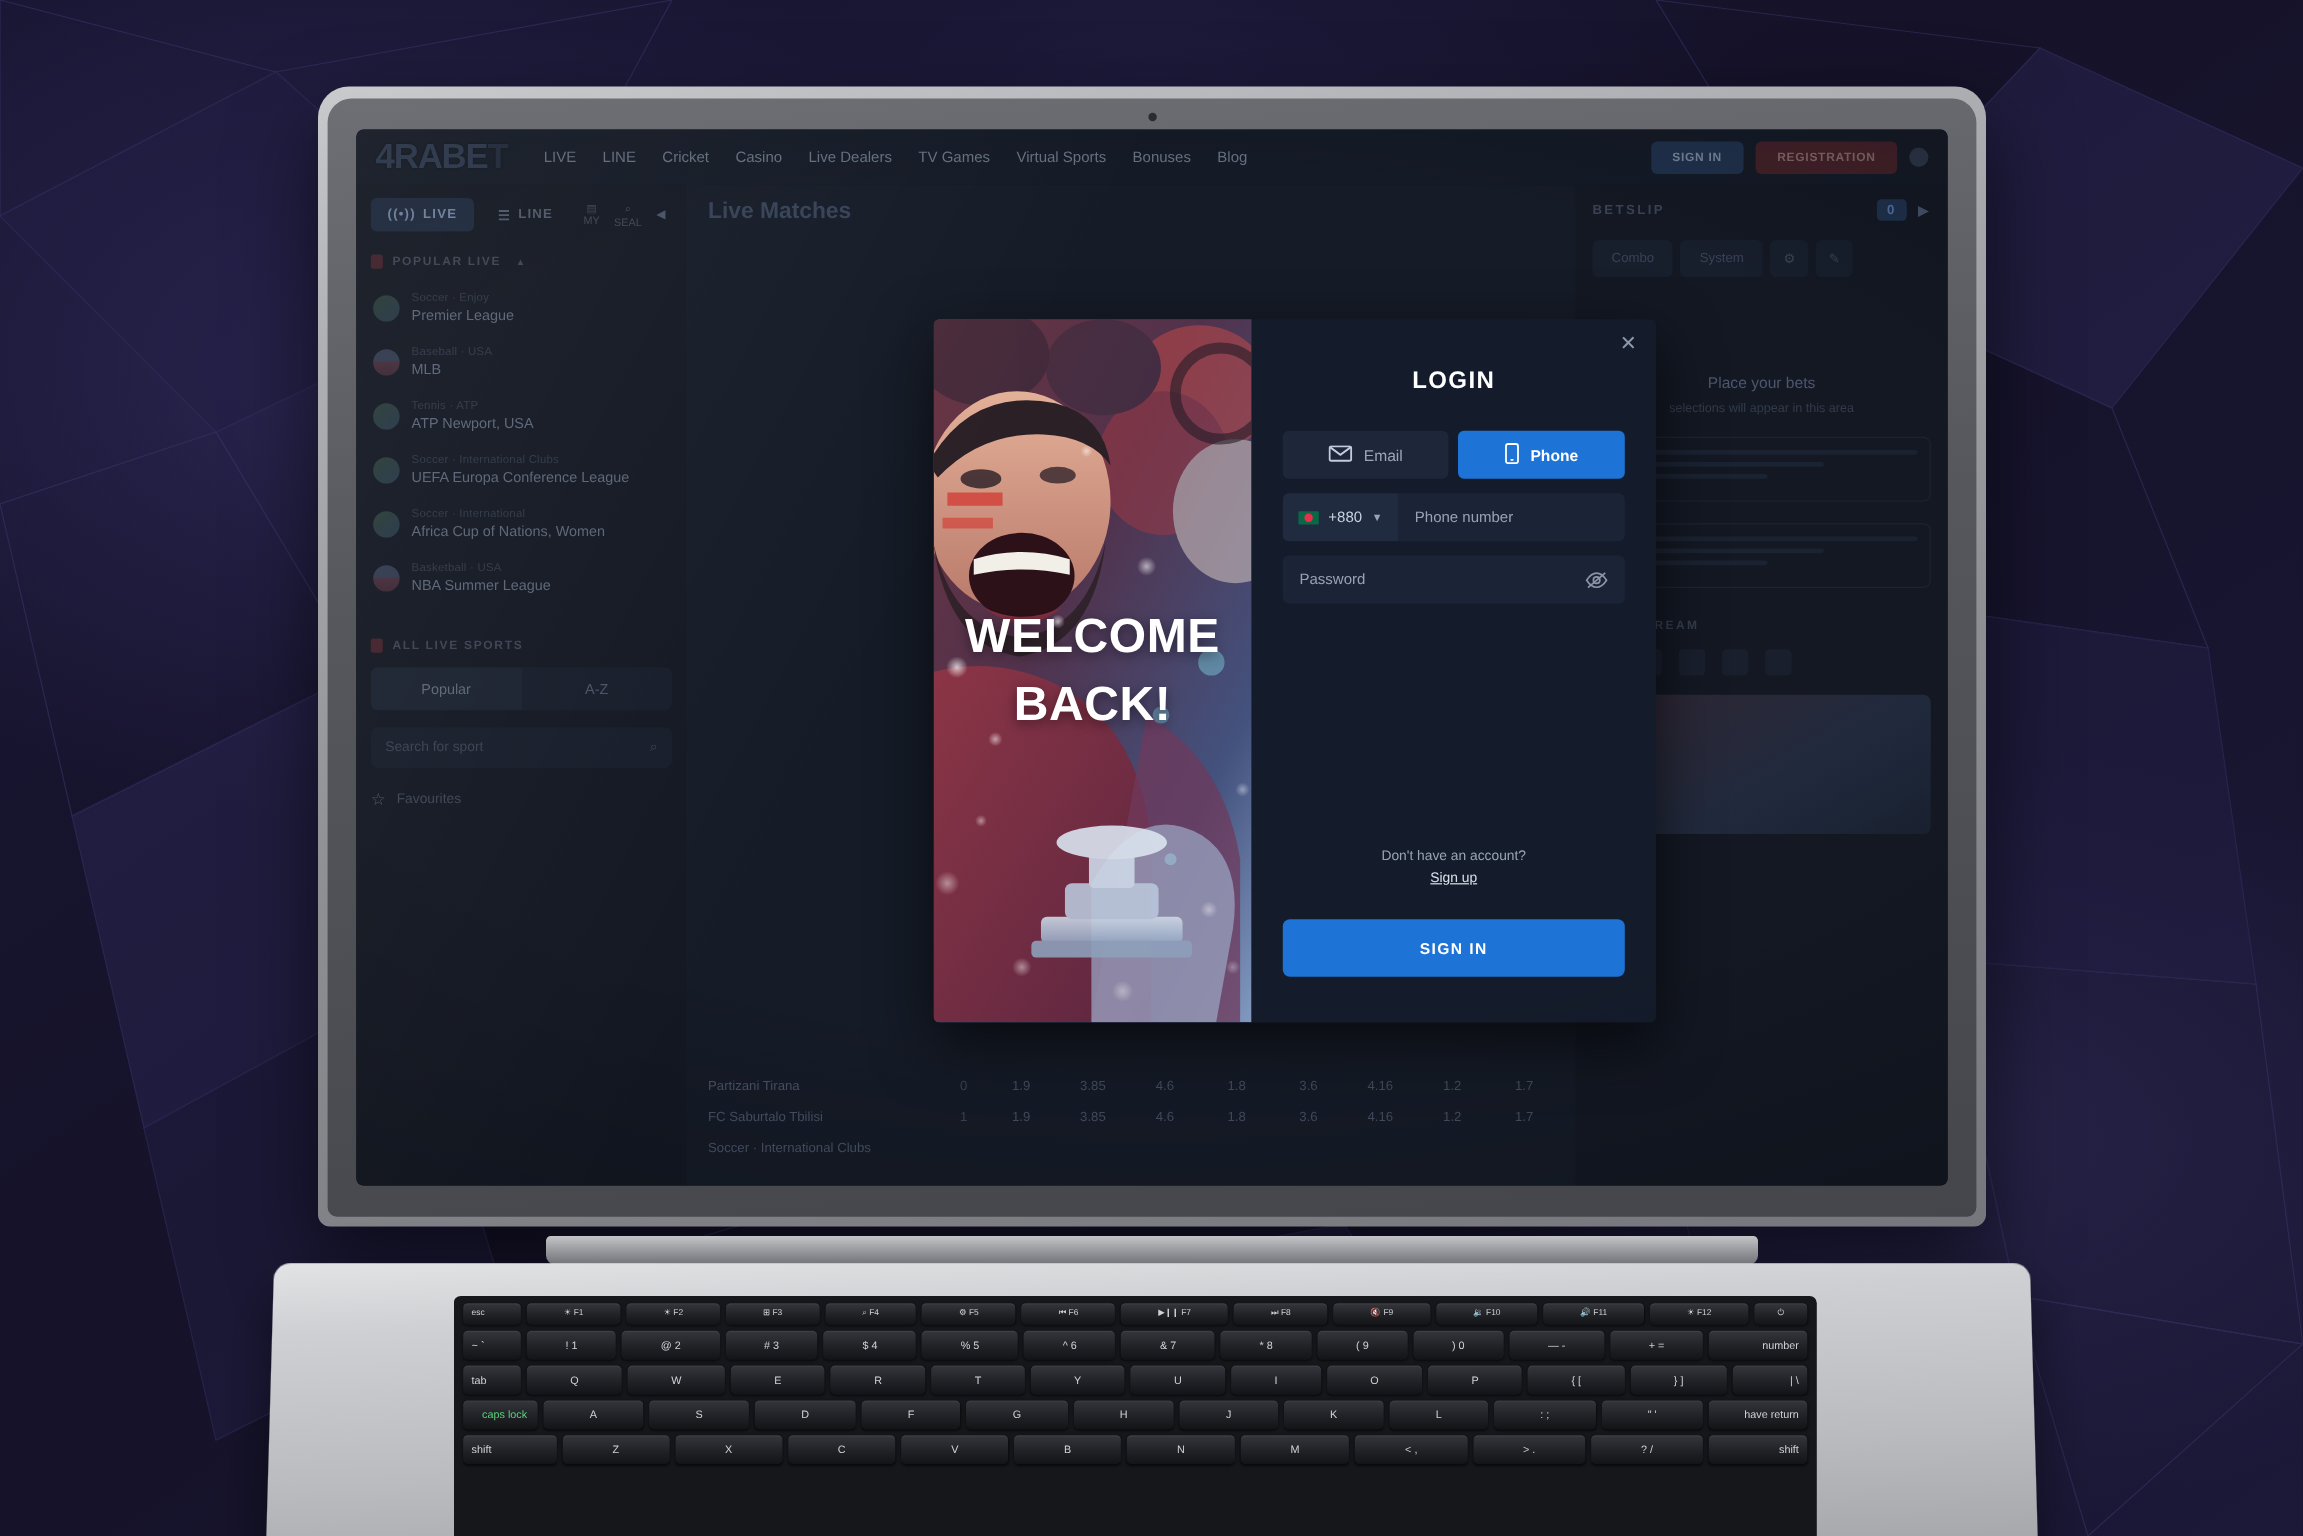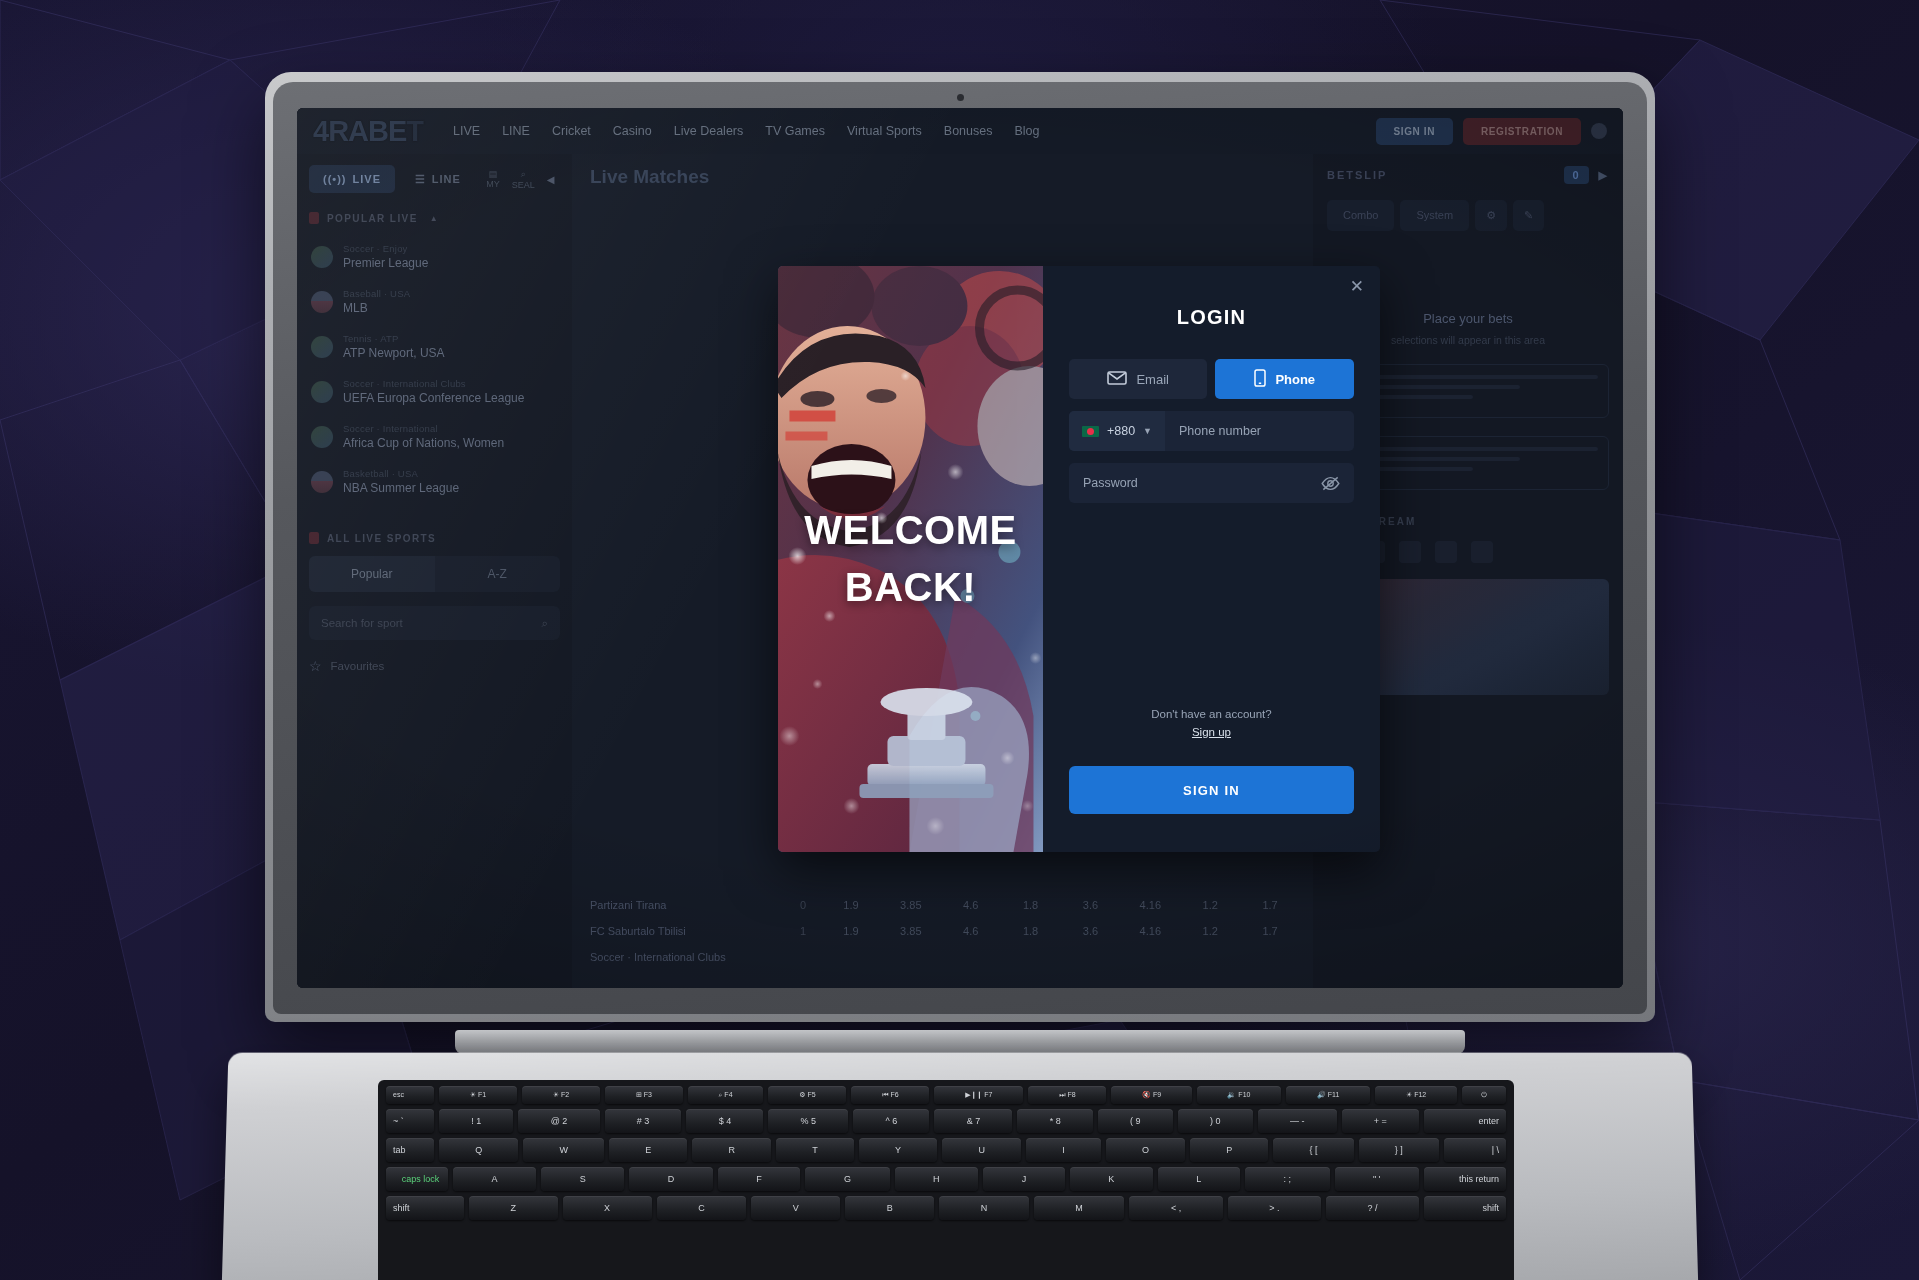--- a/index.html
+++ b/index.html
@@ -734,21 +734,21 @@
           <div class="key "># 3</div>
           <div class="key ">$ 4</div>
           <div class="key ">% 5</div>
           <div class="key ">^ 6</div>
           <div class="key ">&amp; 7</div>
           <div class="key ">* 8</div>
           <div class="key ">( 9</div>
           <div class="key ">) 0</div>
           <div class="key ">— -</div>
           <div class="key ">+ =</div>
-          <div class="key wr2">enter</div>
+          <div class="key wr2">number</div>
         </div>
       <div class="krow">
           <div class="key w1">tab</div>
           <div class="key ">Q</div>
           <div class="key ">W</div>
           <div class="key ">E</div>
           <div class="key ">R</div>
           <div class="key ">T</div>
           <div class="key ">Y</div>
           <div class="key ">U</div>
@@ -765,21 +765,21 @@
           <div class="key ">S</div>
           <div class="key ">D</div>
           <div class="key ">F</div>
           <div class="key ">G</div>
           <div class="key ">H</div>
           <div class="key ">J</div>
           <div class="key ">K</div>
           <div class="key ">L</div>
           <div class="key ">: ;</div>
           <div class="key ">" '</div>
-          <div class="key wr2">this return</div>
+          <div class="key wr2">have return</div>
         </div>
       <div class="krow">
           <div class="key w3">shift</div>
           <div class="key ">Z</div>
           <div class="key ">X</div>
           <div class="key ">C</div>
           <div class="key ">V</div>
           <div class="key ">B</div>
           <div class="key ">N</div>
           <div class="key ">M</div>

